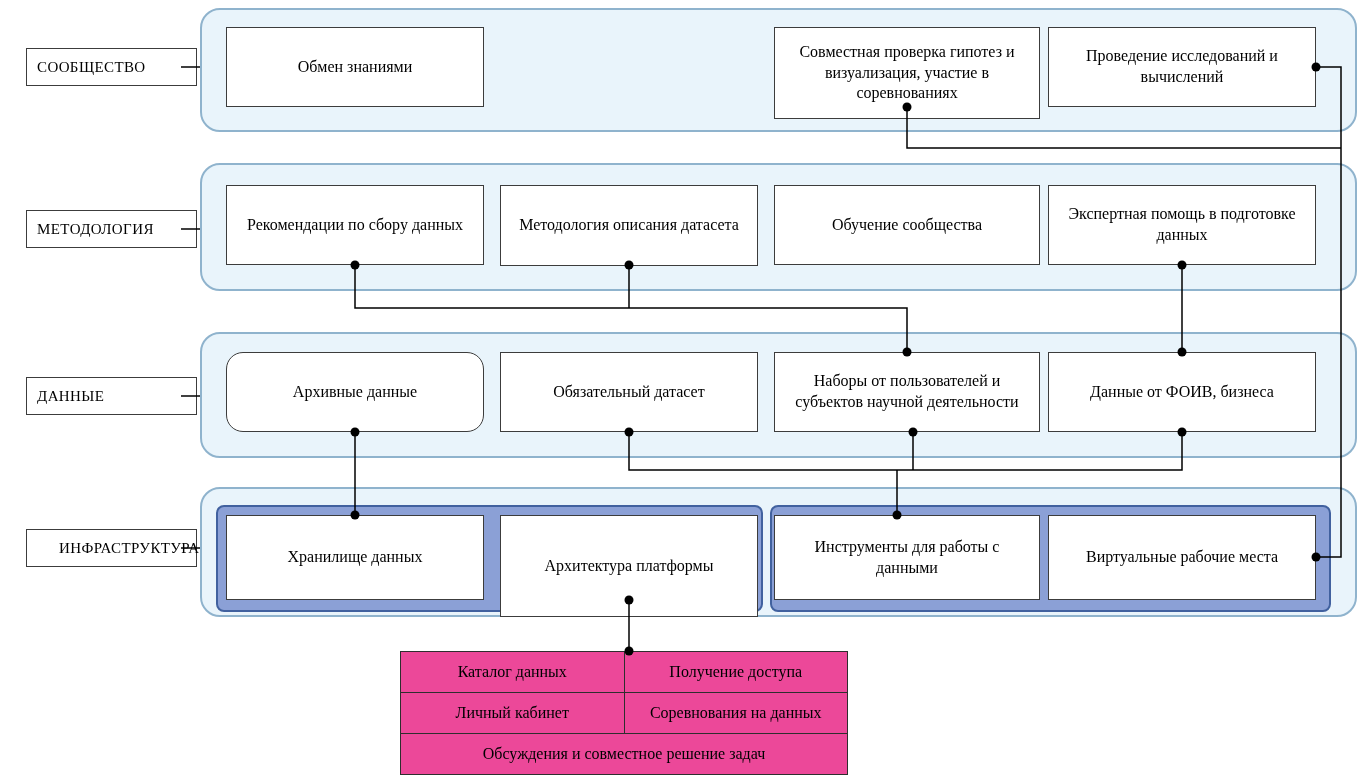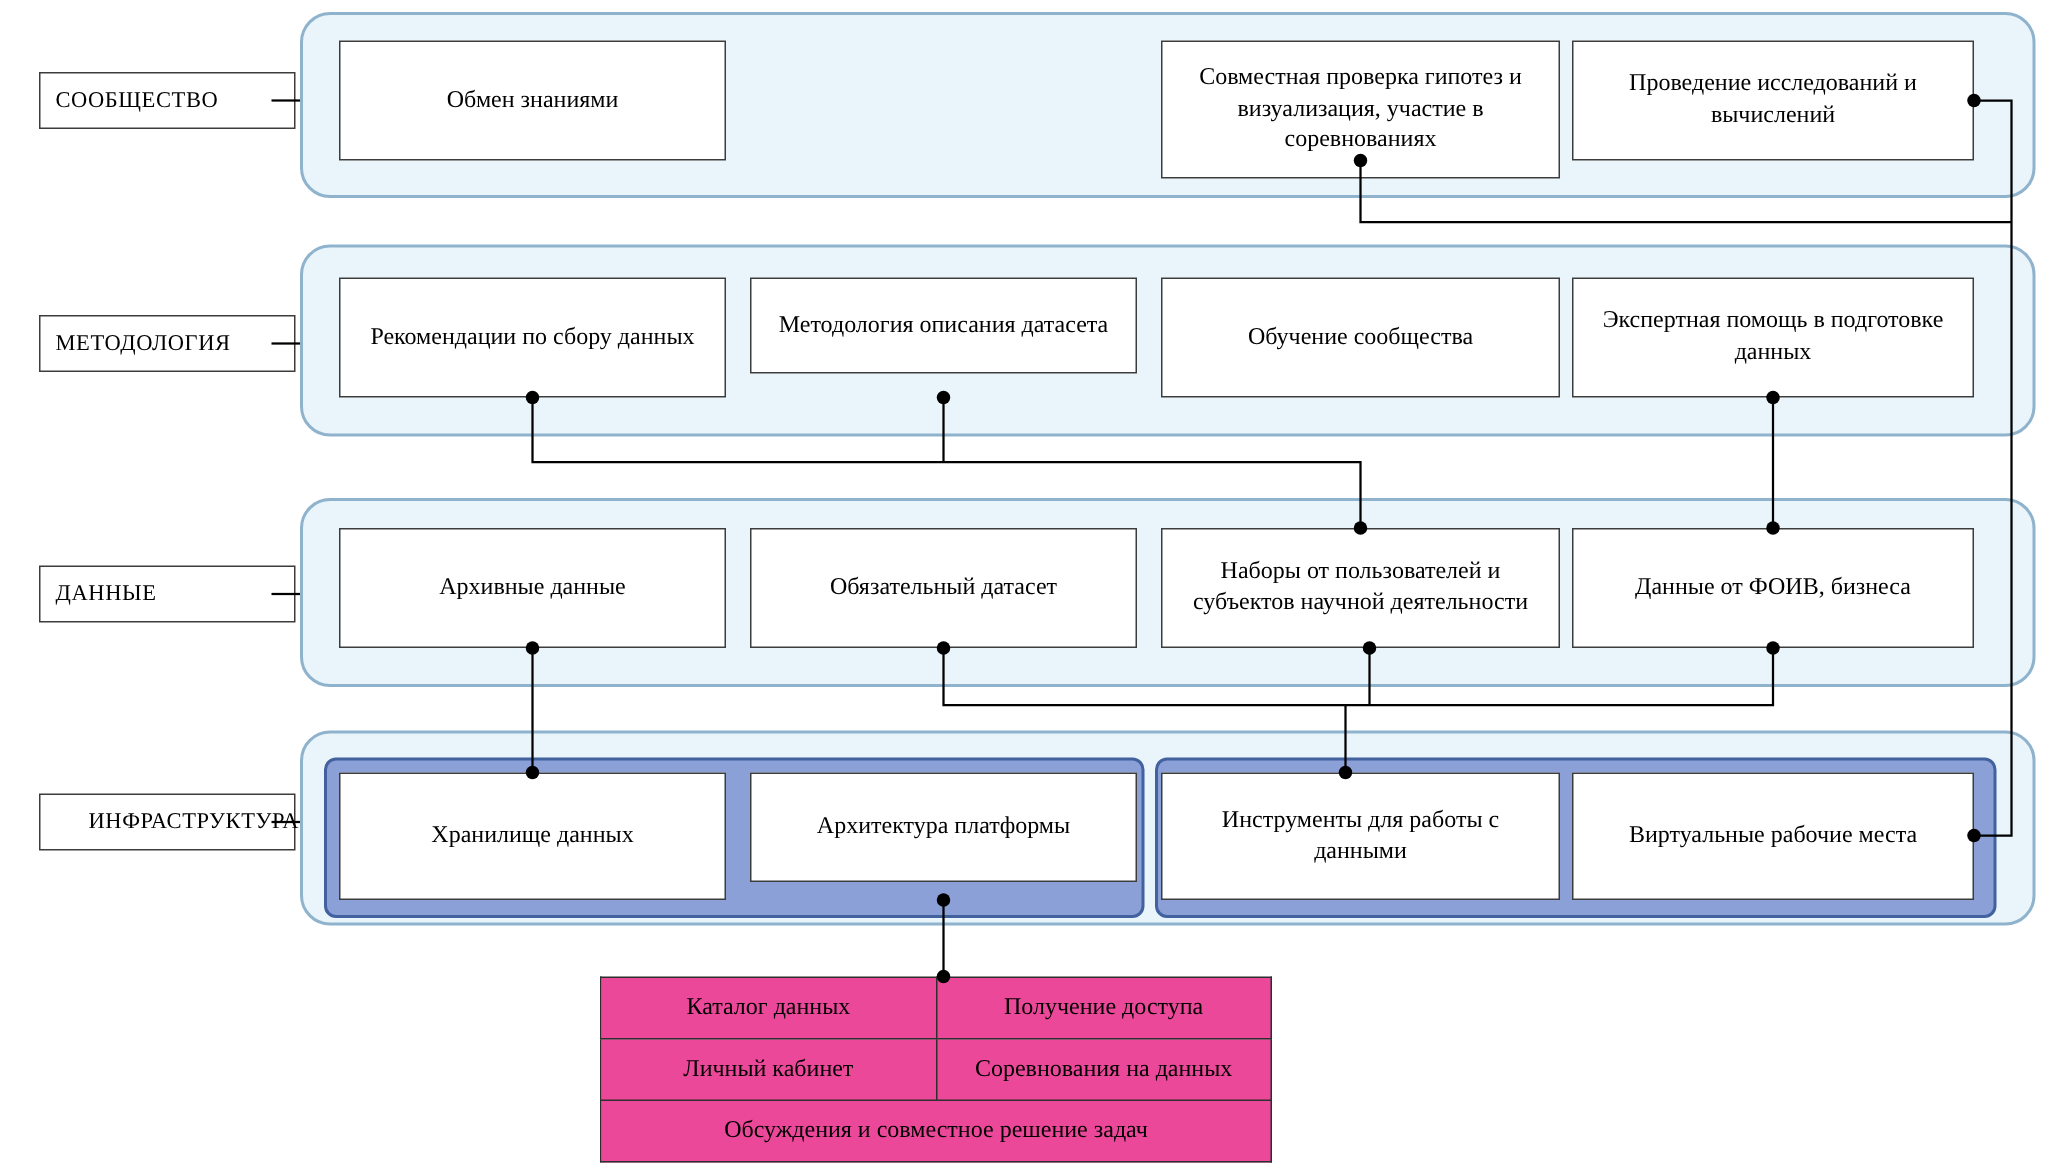--- a/index.html
+++ b/index.html
@@ -92,31 +92,31 @@
   </div>
   <div class="label-box" style="top:529px;padding-left:32px;">
     <span>ИНФРАСТРУКТУРА</span>
   </div>
 
   <div class="box" style="left:226px;top:27px;width:258px;height:80px;">Обмен знаниями</div>
   <div class="box" style="left:774px;top:27px;width:266px;height:92px;">Совместная проверка гипотез и визуализация, участие в соревнованиях</div>
   <div class="box" style="left:1048px;top:27px;width:268px;height:80px;">Проведение исследований и вычислений</div>
 
   <div class="box" style="left:226px;top:185px;width:258px;height:80px;">Рекомендации по сбору данных</div>
-  <div class="box" style="left:500px;top:185px;width:258px;height:64px;">Методология описания датасета</div>
+  <div class="box" style="left:500px;top:185px;width:258px;height:81px;">Методология описания датасета</div>
   <div class="box" style="left:774px;top:185px;width:266px;height:80px;">Обучение сообщества</div>
   <div class="box" style="left:1048px;top:185px;width:268px;height:80px;">Экспертная помощь в подготовке данных</div>
 
-  <div class="box" style="left:226px;top:352px;width:258px;height:80px;">Архивные данные</div>
+  <div class="box" style="left:226px;top:352px;width:258px;height:80px;border-radius:17px;">Архивные данные</div>
   <div class="box" style="left:500px;top:352px;width:258px;height:80px;">Обязательный датасет</div>
   <div class="box" style="left:774px;top:352px;width:266px;height:80px;">Наборы от пользователей и субъектов научной деятельности</div>
   <div class="box" style="left:1048px;top:352px;width:268px;height:80px;">Данные от ФОИВ, бизнеса</div>
 
   <div class="box" style="left:226px;top:515px;width:258px;height:85px;">Хранилище данных</div>
-  <div class="box" style="left:500px;top:515px;width:258px;height:73px;">Архитектура платформы</div>
+  <div class="box" style="left:500px;top:515px;width:258px;height:102px;">Архитектура платформы</div>
   <div class="box" style="left:774px;top:515px;width:266px;height:85px;">Инструменты для работы с данными</div>
   <div class="box" style="left:1048px;top:515px;width:268px;height:85px;">Виртуальные рабочие места</div>
 
   <table class="bottom-table">
     <tbody>
         <tr>
       <td>Каталог данных</td>
       <td>Получение доступа</td>
     </tr>
     <tr>

